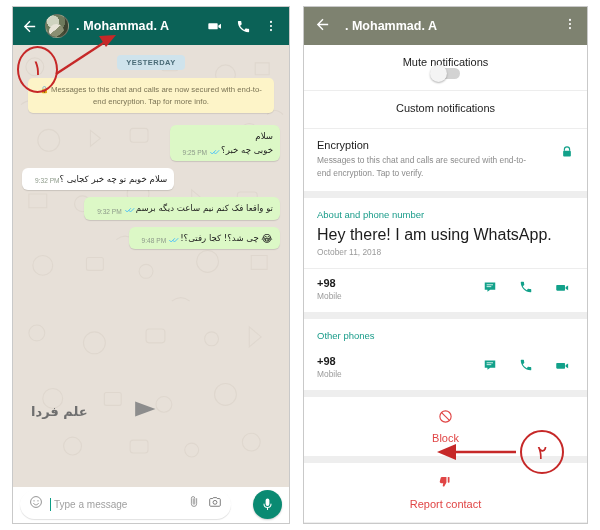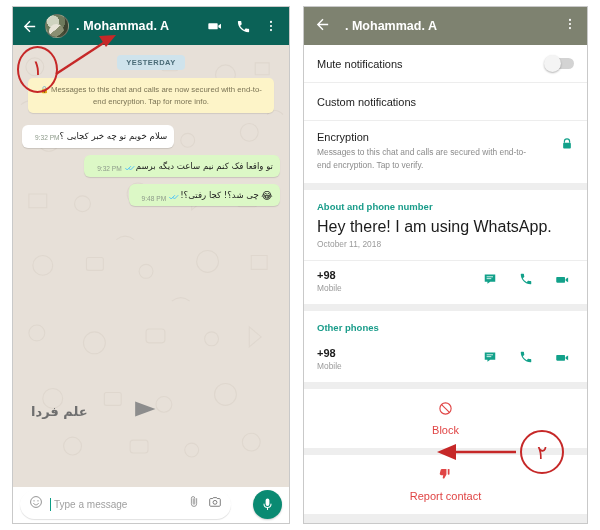--- a/index.html
+++ b/index.html
@@ -107,37 +107,37 @@
     padding: 0 10px; gap: 14px; color: #fff;
   }
   .info-title { font-size: 12.5px; font-weight: bold; flex: 1 1 auto; }
 
   .info-body { height: 480px; background: #eeeeee; overflow: hidden; }
   .card { background: #fff; }
   .sep { height: 7px; background: #eeeeee; }
 
   .item {
     display: flex; align-items: center; justify-content: space-between;
-    padding: 11px 13px; border-bottom: 1px solid #ededed; min-height: 38px;
+    padding: 11px 13px; border-bottom: 1px solid #ededed; min-height: 38px; flex-direction: column;
   }
   .item:last-child { border-bottom: none; }
   .item-label { font-size: 11px; color: #1c1c1c; }
   .toggle {
     width: 28px; height: 11px; border-radius: 7px; background: #d3d3d3; position: relative; flex: 0 0 auto;
   }
   .toggle::after {
     content: ""; position: absolute; left: -2px; top: -3.5px; width: 17px; height: 17px;
     border-radius: 50%; background: #f4f4f4; box-shadow: 0 1px 2px rgba(0,0,0,.3);
   }
 
   .enc-row { display: flex; align-items: flex-start; justify-content: space-between; padding: 10px 13px 12px; }
   .enc-title { font-size: 11px; color: #1c1c1c; margin-bottom: 3px; }
   .enc-sub { font-size: 8.4px; color: #8b8b8b; line-height: 1.5; max-width: 210px; }
 
-  .section-head { font-size: 9.5px; color: #1a9c8a; font-weight: bold; padding: 11px 13px 6px; }
+  .section-head { font-size: 9.5px; color: #1a9c8a; font-weight: normal; padding: 11px 13px 6px; }
   .about-row { padding: 0 13px 11px; border-bottom: 1px solid #ededed; }
   .about-text { font-size: 16px; color: #1c1c1c; margin-bottom: 3px; }
   .about-date { font-size: 8.4px; color: #9a9a9a; }
 
   .phone-row { display: flex; align-items: center; justify-content: space-between; padding: 8px 13px 11px; }
   .phone-num { font-size: 11px; color: #1c1c1c; font-weight: bold; }
   .phone-type { font-size: 8.4px; color: #9a9a9a; margin-top: 2px; }
   .phone-actions { display: flex; align-items: center; gap: 22px; padding-right: 4px; }
 
   .danger-row { display: flex; align-items: center; gap: 4px; padding: 12px 16px; min-height: 40px; flex-direction: column; }
@@ -234,20 +234,35 @@
 
       <div class="day-divider">
         <span class="day-chip">YESTERDAY</span>
       </div>
 
       <div class="system-bubble">
         <span class="lock-inline">🔒</span>
         <span>Messages to this chat and calls are now secured with end-to-end encryption. Tap for more info.</span>
       </div>
 
+      <div class="row out">
+        <div class="bubble out">
+          <span class="line txt">سلام</span>
+          <span class="txt">خوبی چه خبر؟</span>
+          <span class="meta">
+            <span class="time">9:25 PM</span>
+            <span class="ticks">
+              <svg viewBox="0 0 18 12" width="11" height="8">
+                  <path d="M1 6.6l2.6 2.6L9.3 3.5" stroke="#4fc3f7" stroke-width="1.6" fill="none" stroke-linecap="round"></path>
+                  <path d="M6.4 6.6L9 9.2l5.7-5.7" stroke="#4fc3f7" stroke-width="1.6" fill="none" stroke-linecap="round"></path>
+                </svg>
+            </span>
+          </span>
+        </div>
+      </div>
 
       <div class="row in">
         <div class="bubble in">
           <span class="txt">سلام خوبم تو چه خبر کجایی ؟</span>
           <span class="meta">
             <span class="time">9:32 PM</span>
           </span>
         </div>
       </div>
 

